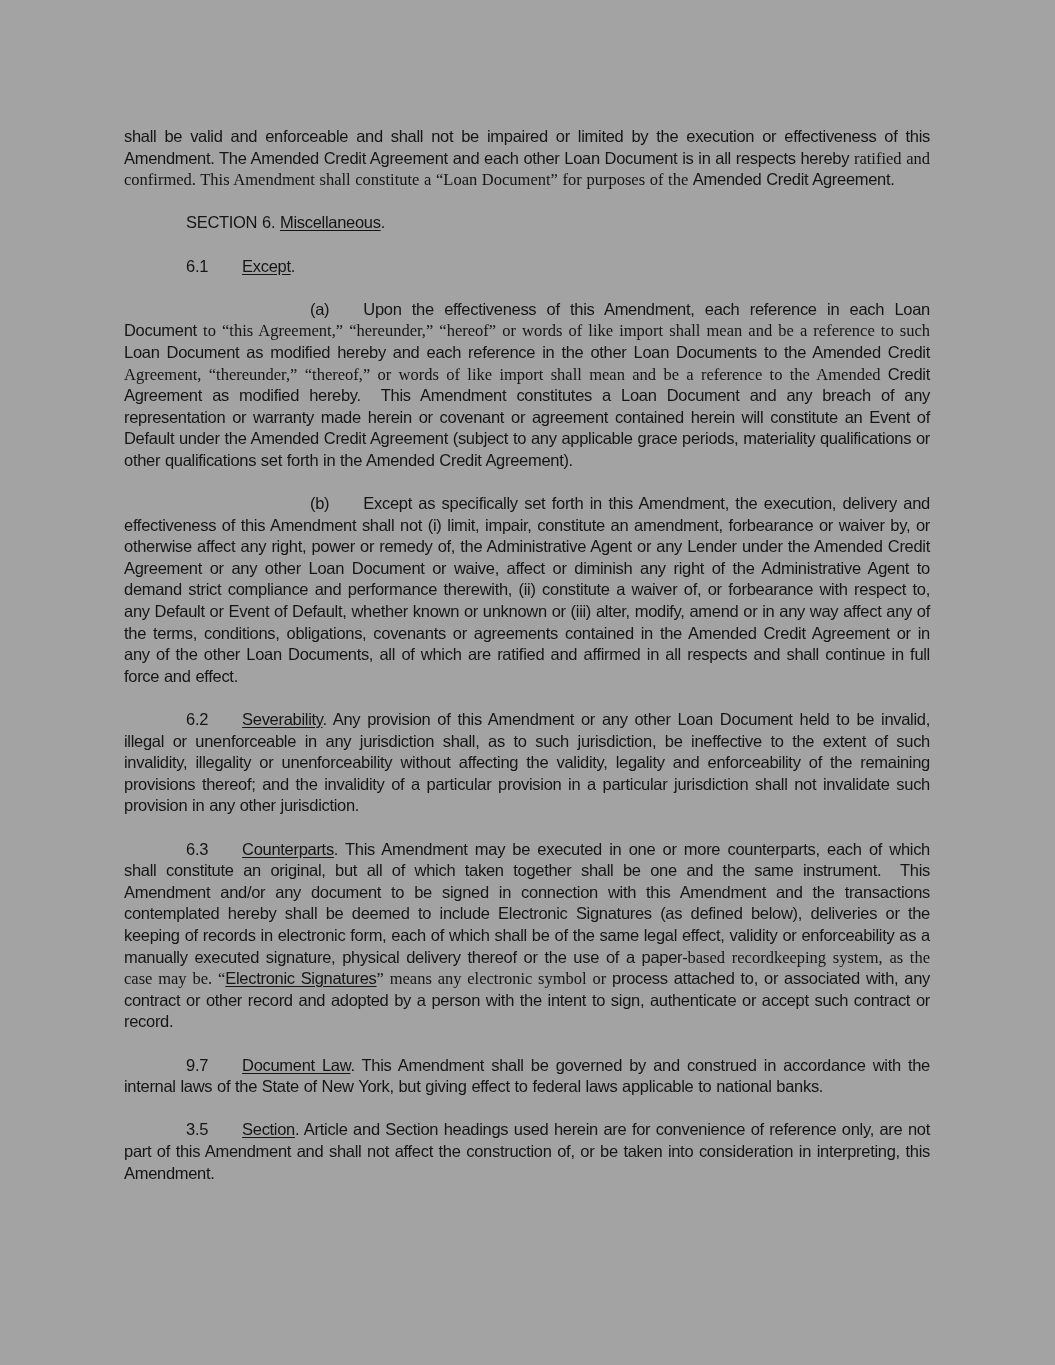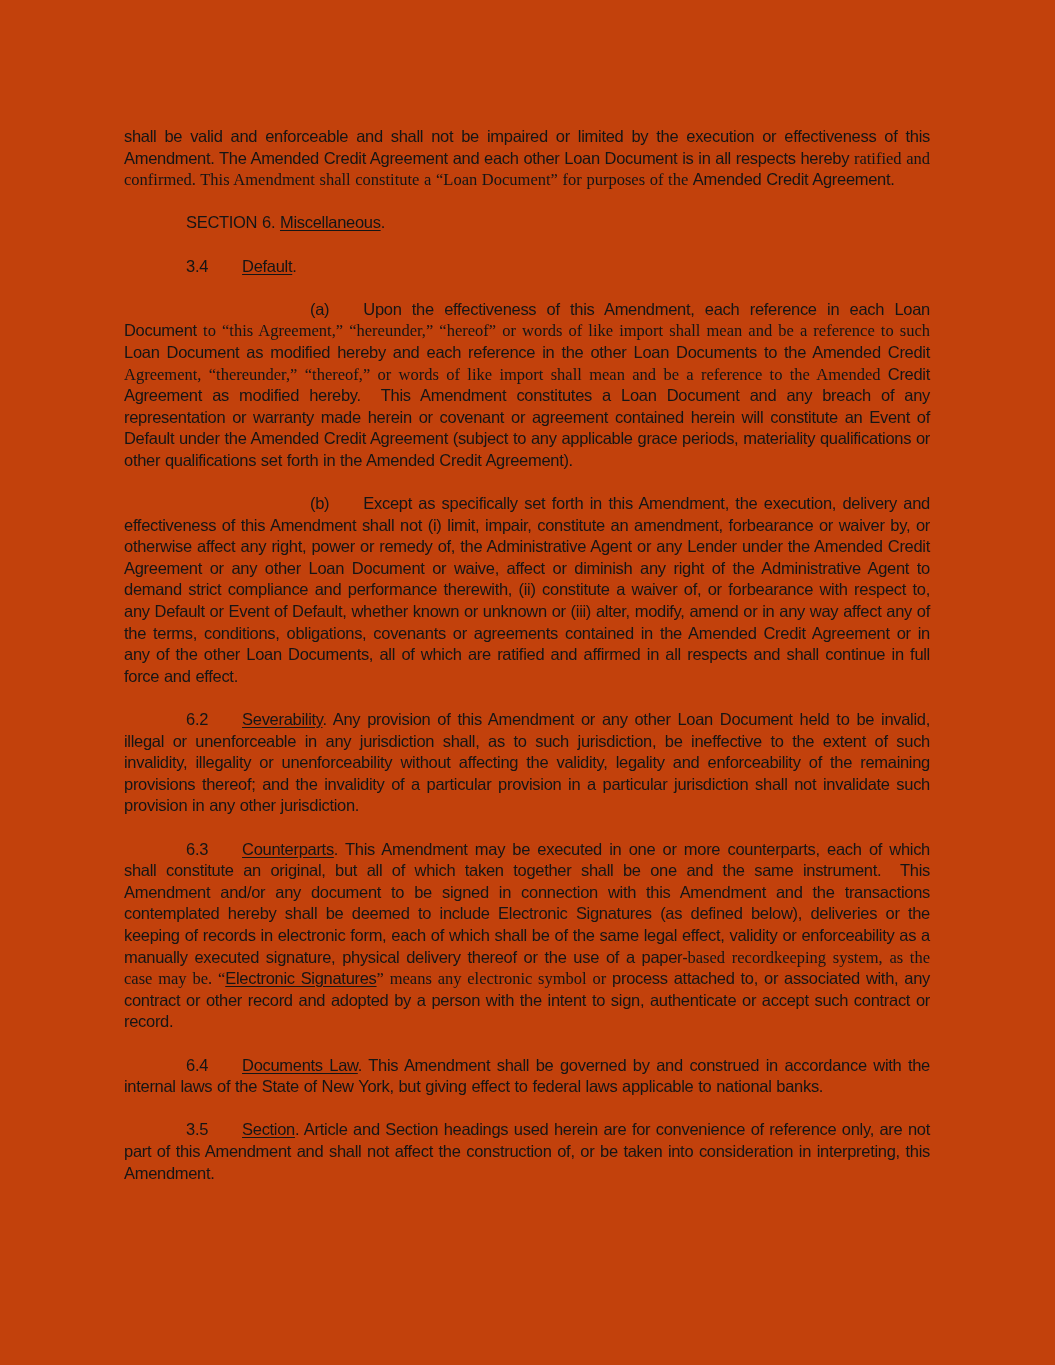--- a/index.html
+++ b/index.html
@@ -4,21 +4,21 @@
 <style>
   html, body {
     margin: 0;
     padding: 0;
     background: #ffffff;
   }
   .page {
     position: relative;
     width: 1055px;
     height: 1365px;
-    background: #c2410c;
+    background: #a3a3a3;
     box-sizing: border-box;
     padding: 126px 125px 0 124px;
     overflow: hidden;
   }
   p.para {
     margin: 0 0 21.6px 0;
     text-align: justify;
     font-family: "Liberation Sans", sans-serif;
     font-size: 16.5px;
     line-height: 21.6px;
@@ -37,20 +37,20 @@
   }
   .u { text-decoration: underline; text-underline-offset: 2px; }
   .tab { display: inline-block; width: 34px; }
 </style>
 </head>
 <body>
 
 <div class="page">
     <p class="para indent-0"><span class="run">shall be valid and enforceable and shall not be impaired or limited by the execution or effectiveness of this Amendment. The Amended Credit Agreement and each other Loan Document is in all respects hereby </span><span class="run serif">ratified and confirmed. This Amendment shall constitute a “Loan Document” for purposes of the </span><span class="run">Amended Credit Agreement.</span></p>
     <p class="para indent-1 left"><span class="run">SECTION 6. </span><span class="run u">Miscellaneous</span><span class="run">.</span></p>
-    <p class="para indent-1 left"><span class="run">3.4</span><span class="tab"></span><span class="run u">Default</span><span class="run">.</span></p>
+    <p class="para indent-1 left"><span class="run">6.1</span><span class="tab"></span><span class="run u">Except</span><span class="run">.</span></p>
     <p class="para indent-3"><span class="run">(a)</span><span class="tab"></span><span class="run">Upon the effectiveness of this Amendment, each reference in each Loan Document </span><span class="run serif">to “this Agreement,” “hereunder,” “hereof” or words of like import shall mean and be a reference to such </span><span class="run">Loan Document as modified hereby and each reference in the other Loan Documents to the Amended Credit </span><span class="run serif">Agreement, “thereunder,” “thereof,” or words of like import shall mean and be a reference to the Amended </span><span class="run">Credit Agreement as modified hereby.  This Amendment constitutes a Loan Document and any breach of any representation or warranty made herein or covenant or agreement contained herein will constitute an Event of Default under the Amended Credit Agreement (subject to any applicable grace periods, materiality qualifications or other qualifications set forth in the Amended Credit Agreement).</span></p>
     <p class="para indent-3"><span class="run">(b)</span><span class="tab"></span><span class="run">Except as specifically set forth in this Amendment, the execution, delivery and effectiveness of this Amendment shall not (i) limit, impair, constitute an amendment, forbearance or waiver by, or otherwise affect any right, power or remedy of, the Administrative Agent or any Lender under the Amended Credit Agreement or any other Loan Document or waive, affect or diminish any right of the Administrative Agent to demand strict compliance and performance therewith, (ii) constitute a waiver of, or forbearance with respect to, any Default or Event of Default, whether known or unknown or (iii) alter, modify, amend or in any way affect any of the terms, conditions, obligations, covenants or agreements contained in the Amended Credit Agreement or in any of the other Loan Documents, all of which are ratified and affirmed in all respects and shall continue in full force and effect.</span></p>
     <p class="para indent-1"><span class="run">6.2</span><span class="tab"></span><span class="run u">Severability</span><span class="run">. Any provision of this Amendment or any other Loan Document held to be invalid, illegal or unenforceable in any jurisdiction shall, as to such jurisdiction, be ineffective to the extent of such invalidity, illegality or unenforceability without affecting the validity, legality and enforceability of the remaining provisions thereof; and the invalidity of a particular provision in a particular jurisdiction shall not invalidate such provision in any other jurisdiction.</span></p>
     <p class="para indent-1"><span class="run">6.3</span><span class="tab"></span><span class="run u">Counterparts</span><span class="run">. This Amendment may be executed in one or more counterparts, each of which shall constitute an original, but all of which taken together shall be one and the same instrument.  This Amendment and/or any document to be signed in connection with this Amendment and the transactions contemplated hereby shall be deemed to include Electronic Signatures (as defined below), deliveries or the keeping of records in electronic form, each of which shall be of the same legal effect, validity or enforceability as a manually executed signature, physical delivery thereof or the use of a paper-</span><span class="run serif">based recordkeeping system, as the case may be. “</span><span class="run u">Electronic Signatures</span><span class="run serif">” means any electronic symbol or </span><span class="run">process attached to, or associated with, any contract or other record and adopted by a person with the intent to sign, authenticate or accept such contract or record.</span></p>
-    <p class="para indent-1"><span class="run">6.4</span><span class="tab"></span><span class="run u">Documents Law</span><span class="run">. This Amendment shall be governed by and construed in accordance with the internal laws of the State of New York, but giving effect to federal laws applicable to national banks.</span></p>
+    <p class="para indent-1"><span class="run">9.7</span><span class="tab"></span><span class="run u">Document Law</span><span class="run">. This Amendment shall be governed by and construed in accordance with the internal laws of the State of New York, but giving effect to federal laws applicable to national banks.</span></p>
     <p class="para indent-1"><span class="run">3.5</span><span class="tab"></span><span class="run u">Section</span><span class="run">. Article and Section headings used herein are for convenience of reference only, are not part of this Amendment and shall not affect the construction of, or be taken into consideration in interpreting, this Amendment.</span></p>
   </div>
 
 </body></html>

